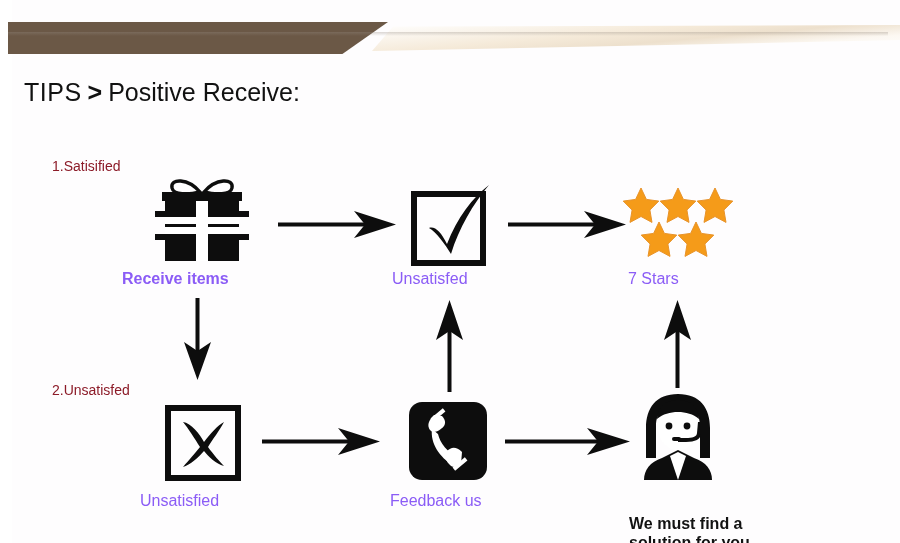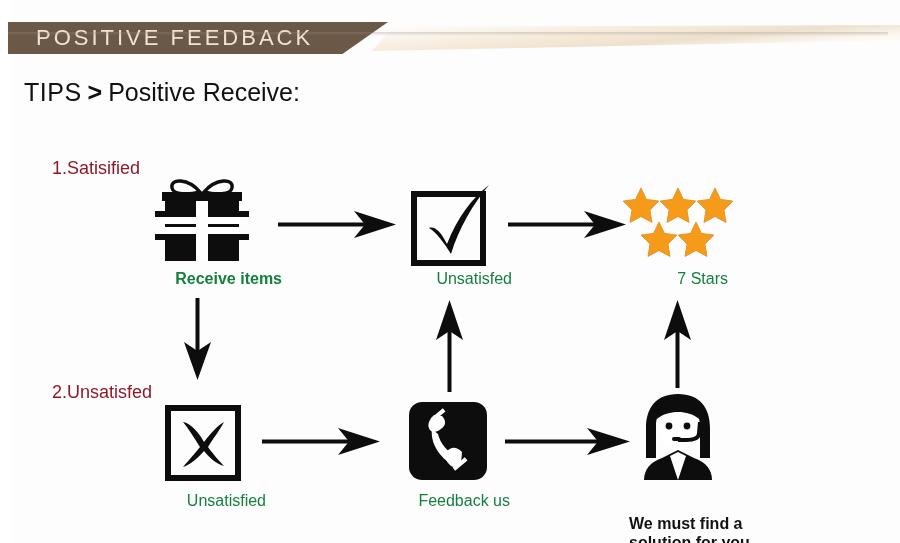--- a/index.html
+++ b/index.html
@@ -54,48 +54,47 @@
   #tips{
     position:absolute;left:24px;top:78px;
     font-size:25px;color:#111111;white-space:nowrap;
   }
   #tips .b{font-weight:normal;letter-spacing:.5px;text-align:center;}
   #tips .gt{font-weight:bold;padding:0 6px;}
   #tips .rest{font-weight:400;}
 
   
   .stepnum{
-    position:absolute;color:#8c1b28;font-size:18px;white-space:nowrap;
+    position:absolute;color:#8c1b28;font-size:14px;white-space:nowrap;
   }
   #step1{left:52px;top:158px;}
   #step2{left:52px;top:382px;}
 
   
   .nodelabel{
-    position:absolute;font-size:16px;color:#15803d;text-align:right;white-space:nowrap;
+    position:absolute;font-size:16px;color:#8b5cf6;text-align:left;white-space:nowrap;
   }
   .nodelabel.bold{font-weight:bold;}
   .multiline{
     position:absolute;font-size:16px;color:#121212;font-weight:bold;
     text-align:left;line-height:19px;width:130px;white-space:normal;margin-top:24px;
   }
 
   .icon-abs{position:absolute;}
   svg{display:block;}
 </style>
 </head>
 <body>
 
 <div id="panel"></div>
 
 <div id="banner">
   <div class="banner-tail"></div>
   <div class="banner-tail2"></div>
   <div class="banner-bar"></div>
-  <div class="banner-text">POSITIVE  FEEDBACK</div>
 </div>
 <div class="banner-shadow"></div>
 
 <div id="tips">
   <span class="b">TIPS</span><span class="gt">&gt;</span><span class="rest">Positive Receive:</span>
 </div>
 
 <div class="stepnum" id="step1">1.Satisified</div>
 <div class="stepnum" id="step2">2.Unsatisfed</div>
 

